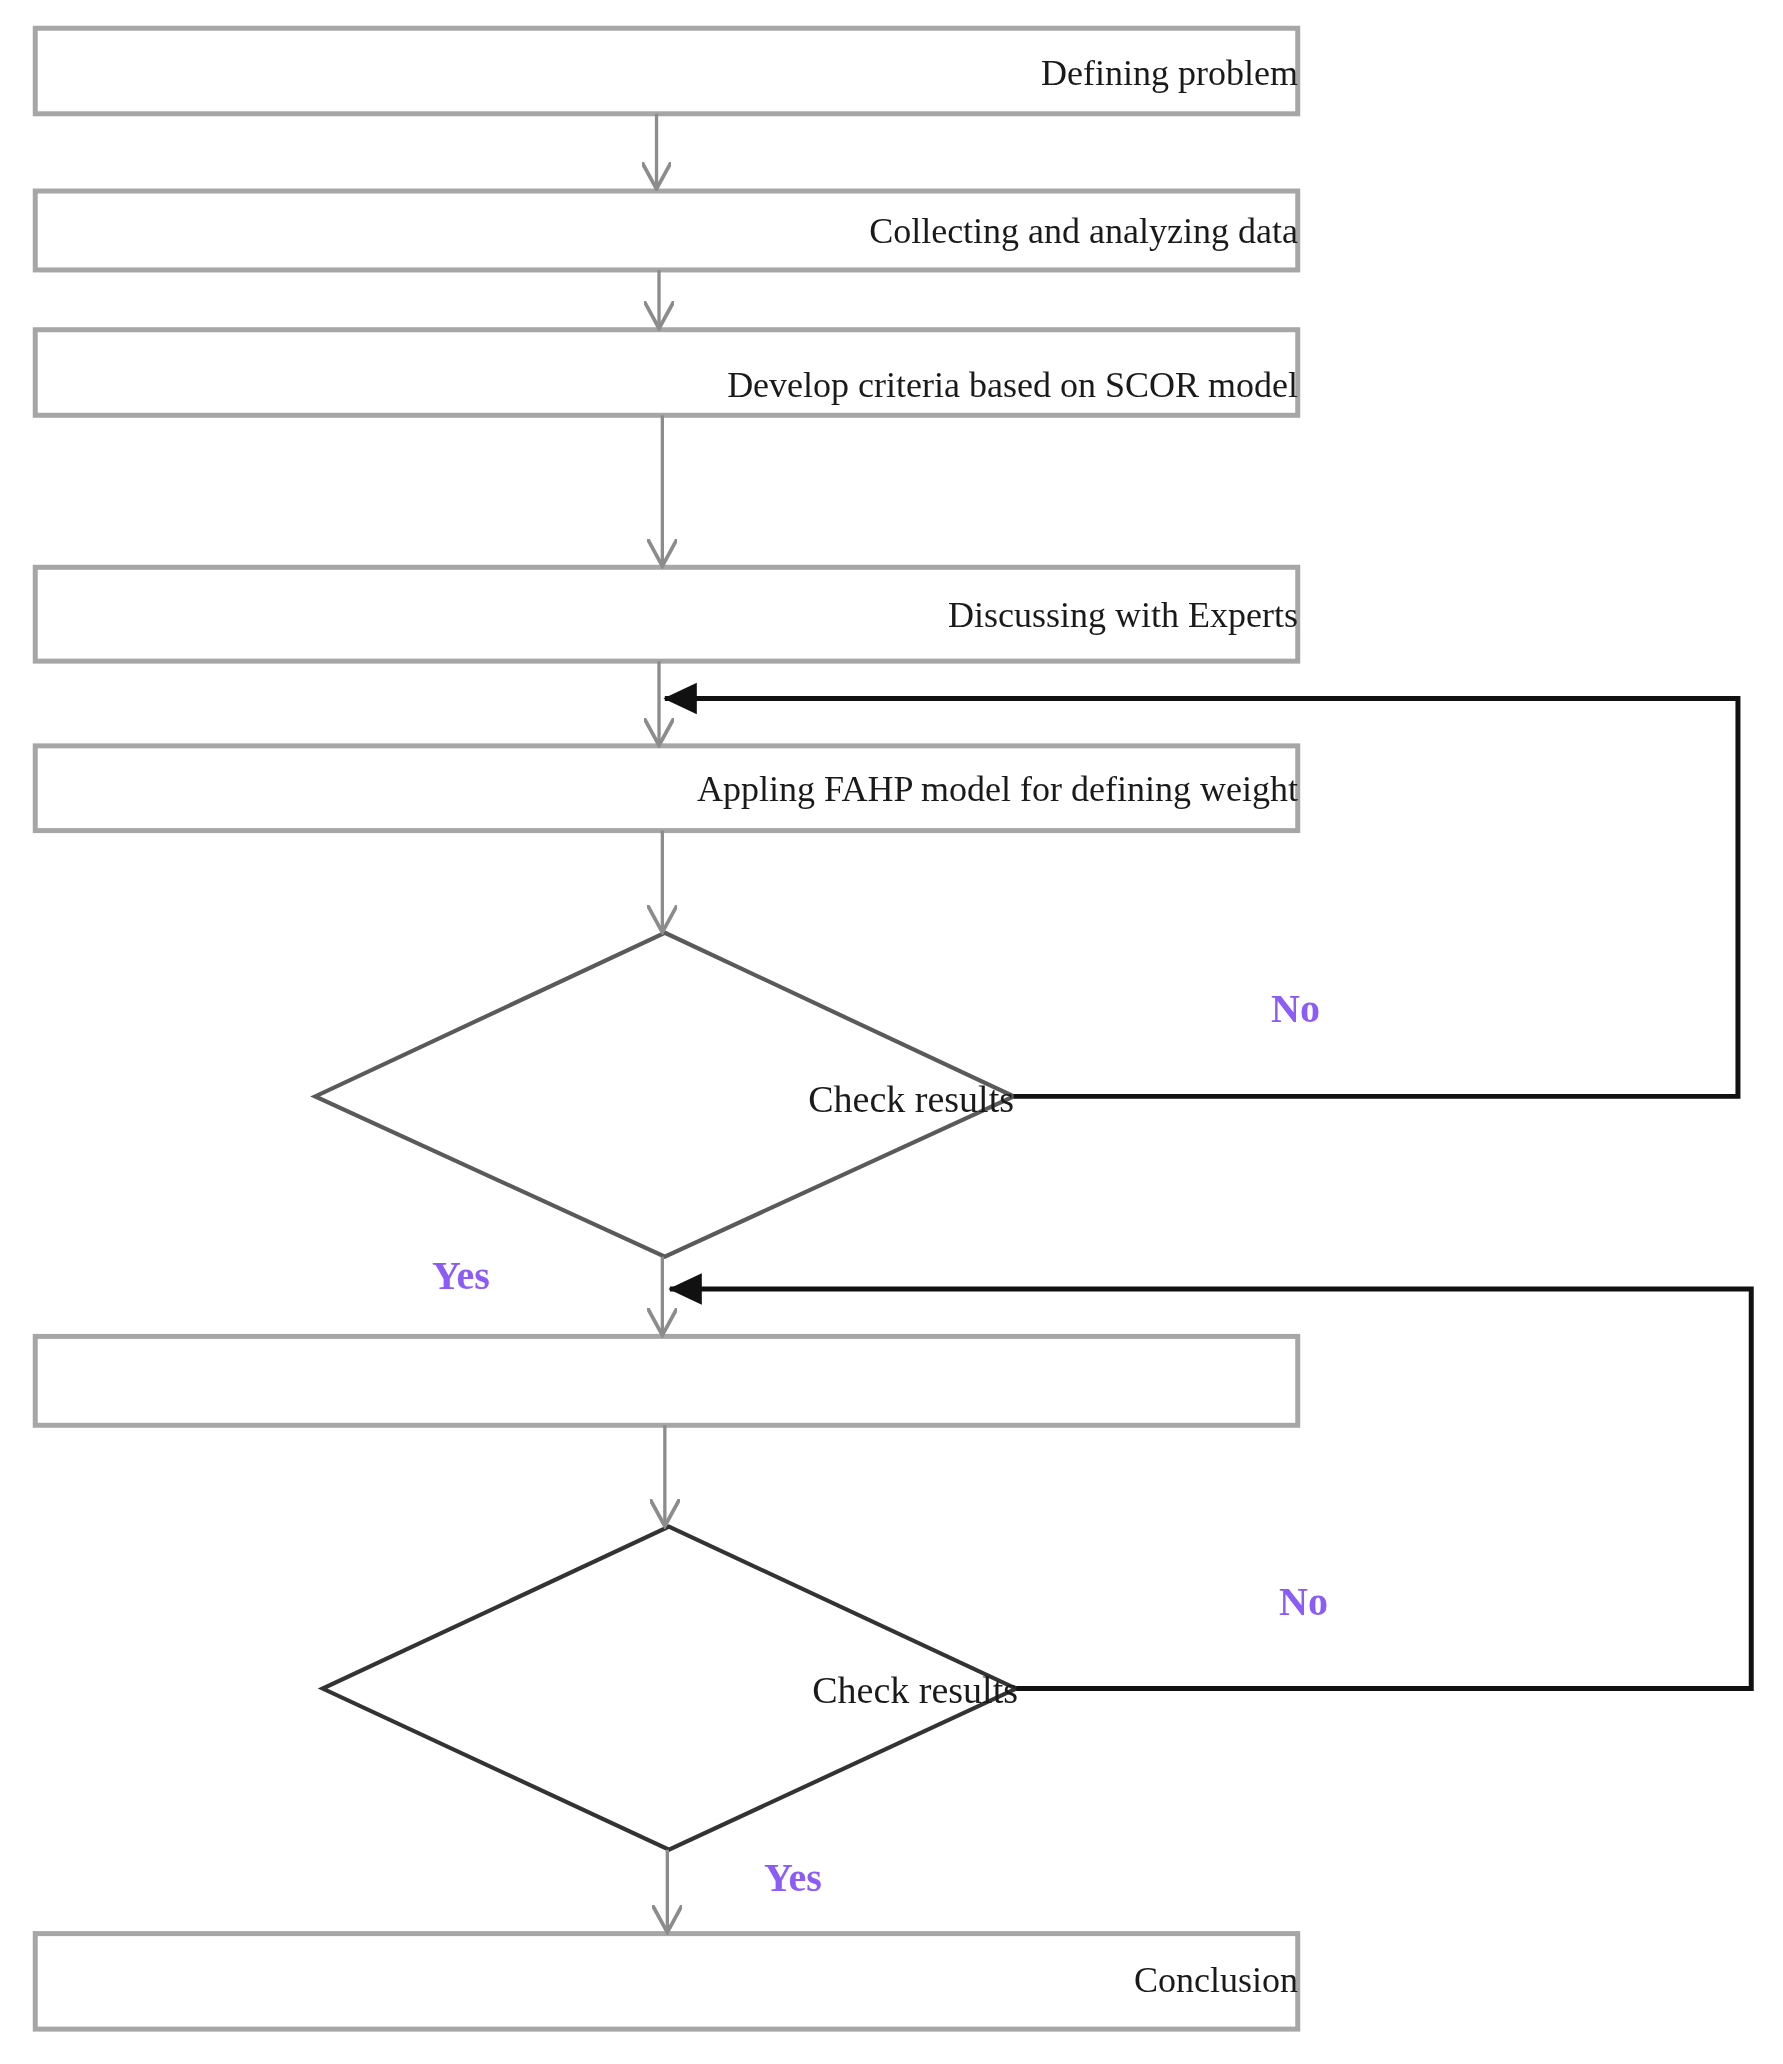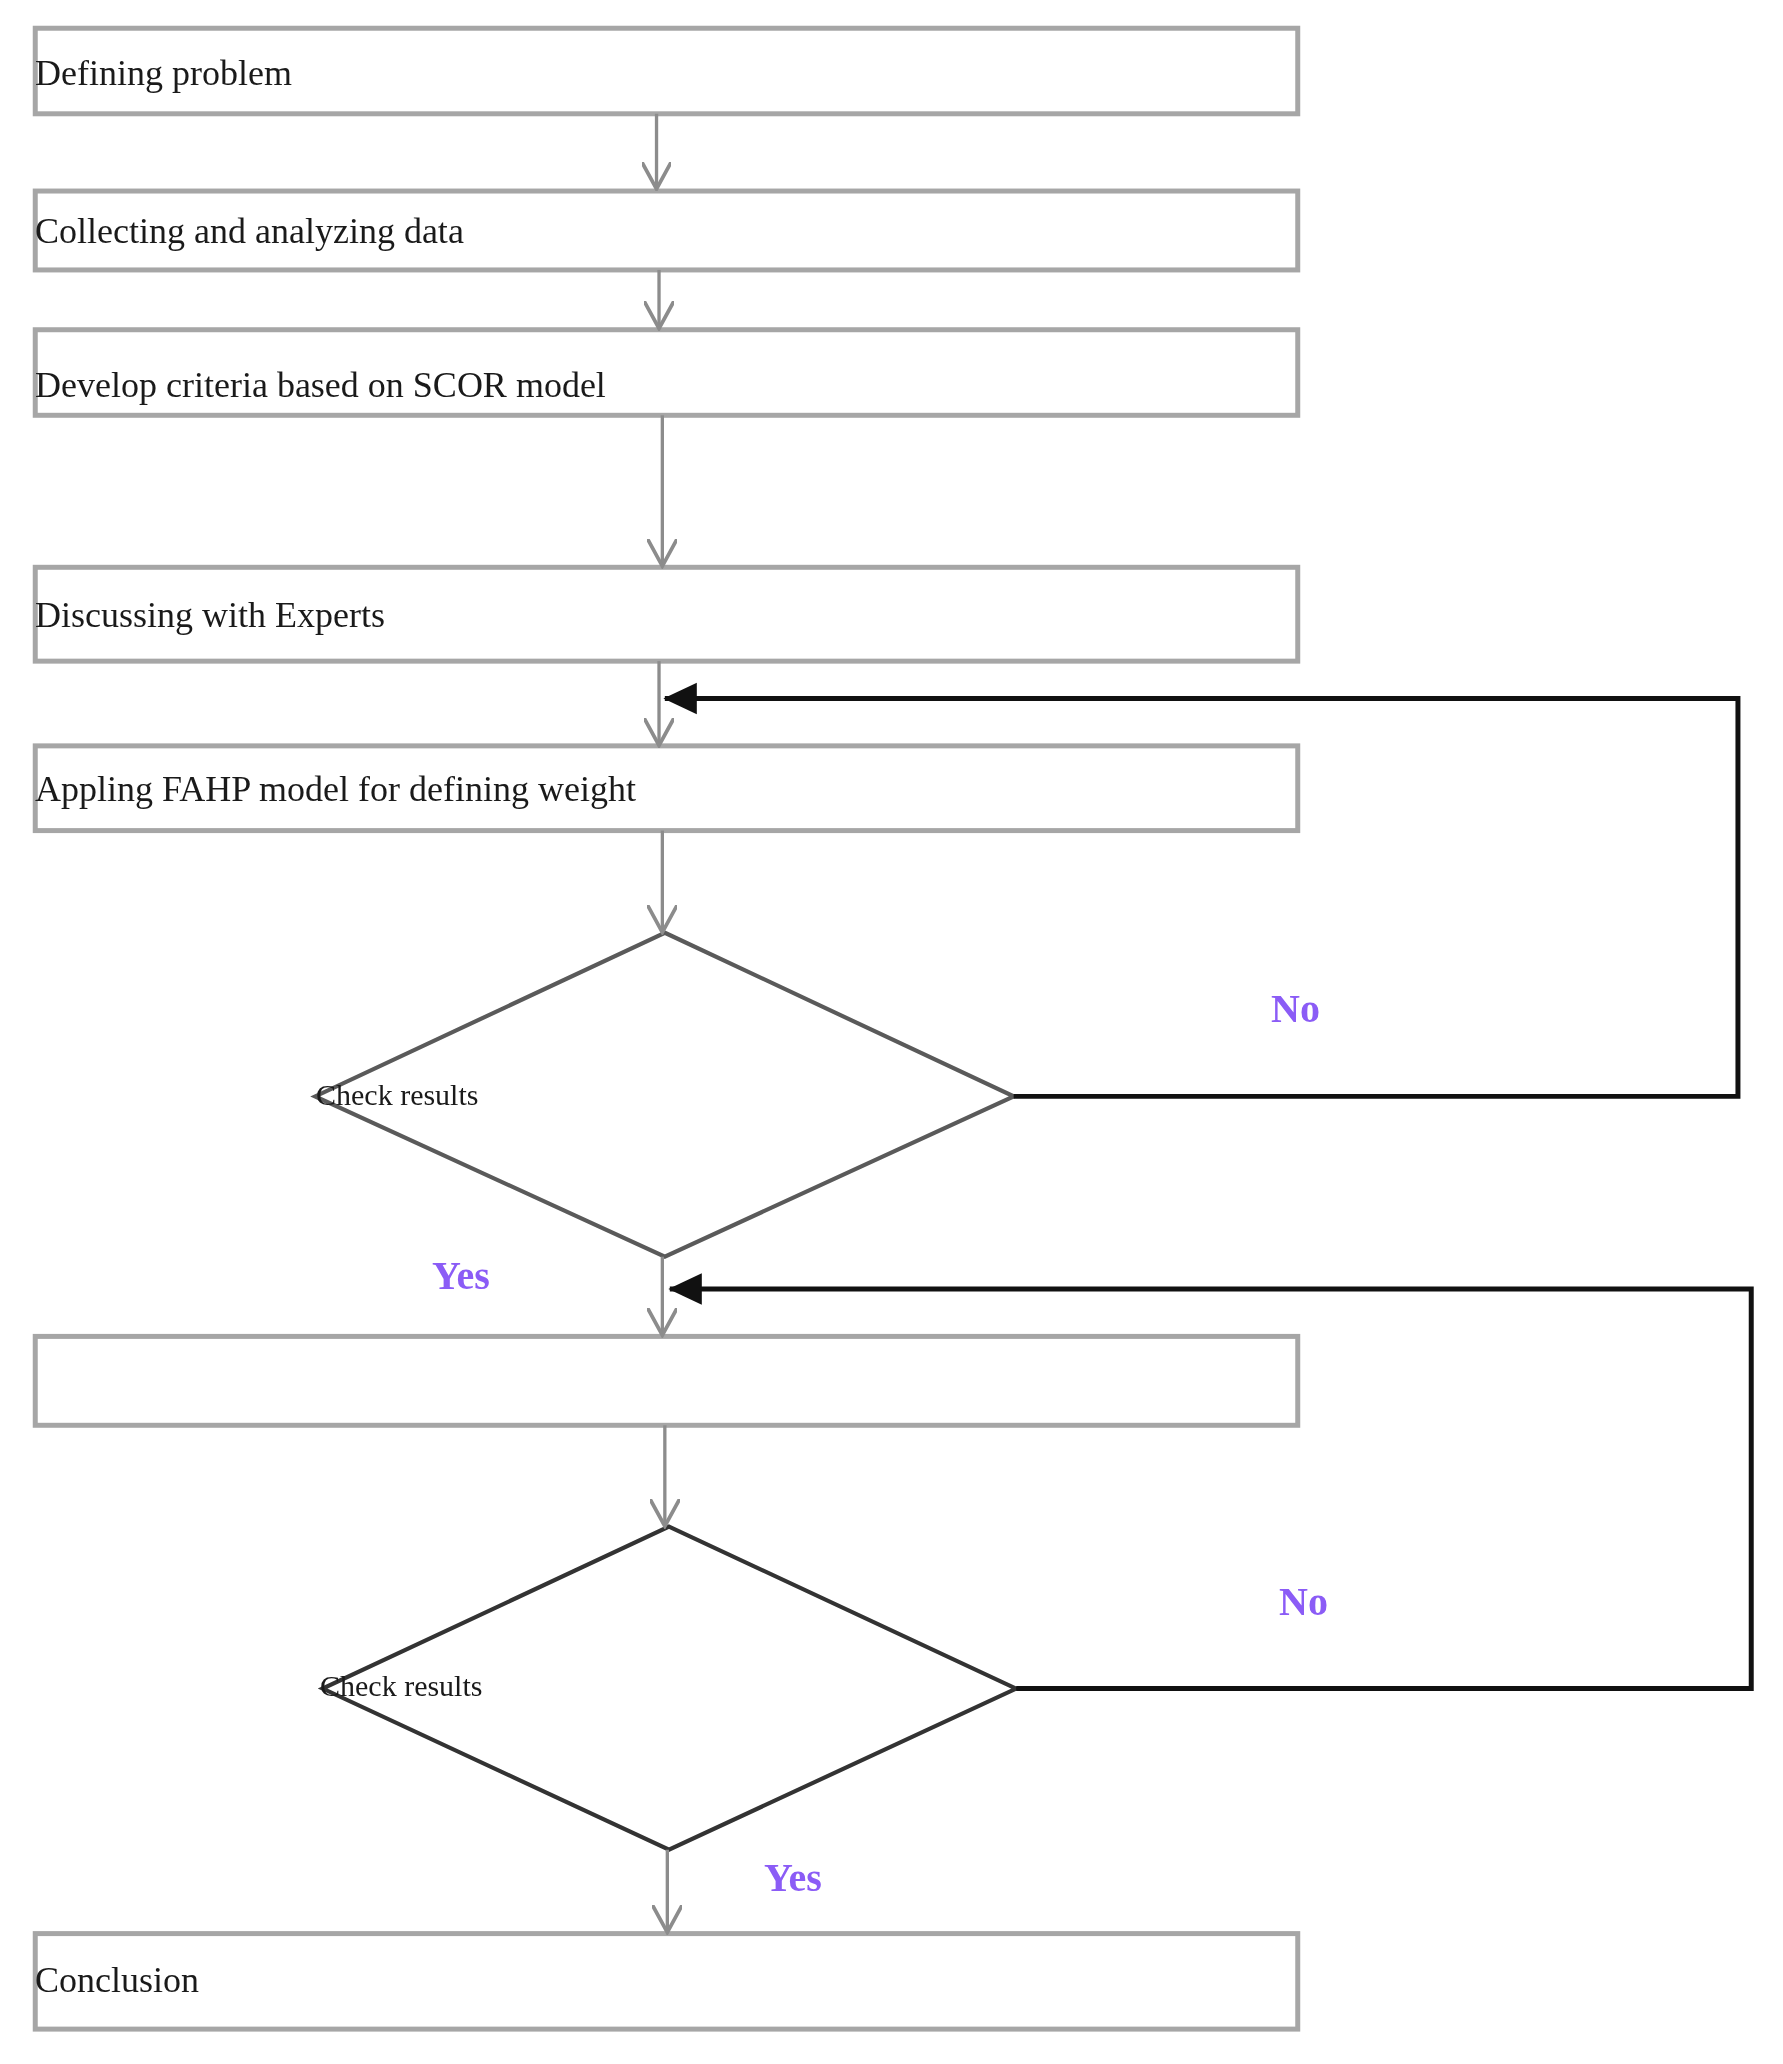--- a/index.html
+++ b/index.html
@@ -17,32 +17,32 @@
   }
   #flow-svg {
     position: absolute;
     left: 0;
     top: 0;
     width: 1784px;
     height: 2064px;
   }
   .proc-label {
     position: absolute;
-    text-align: left;
+    text-align: right;
     color: #1a1a1a;
     font-size: 36px;
     line-height: 1;
     white-space: nowrap;
     font-family: "Liberation Serif", "DejaVu Serif", serif;
   }
   .dec-label {
     position: absolute;
-    text-align: left;
+    text-align: right;
     color: #1a1a1a;
-    font-size: 30px;
+    font-size: 38px;
     line-height: 1;
     white-space: nowrap;
     font-family: "Liberation Serif", "DejaVu Serif", serif;
   }
   .edge-label {
     position: absolute;
     color: #8b5cf6;
     font-size: 40px;
     line-height: 1;
     white-space: nowrap;

